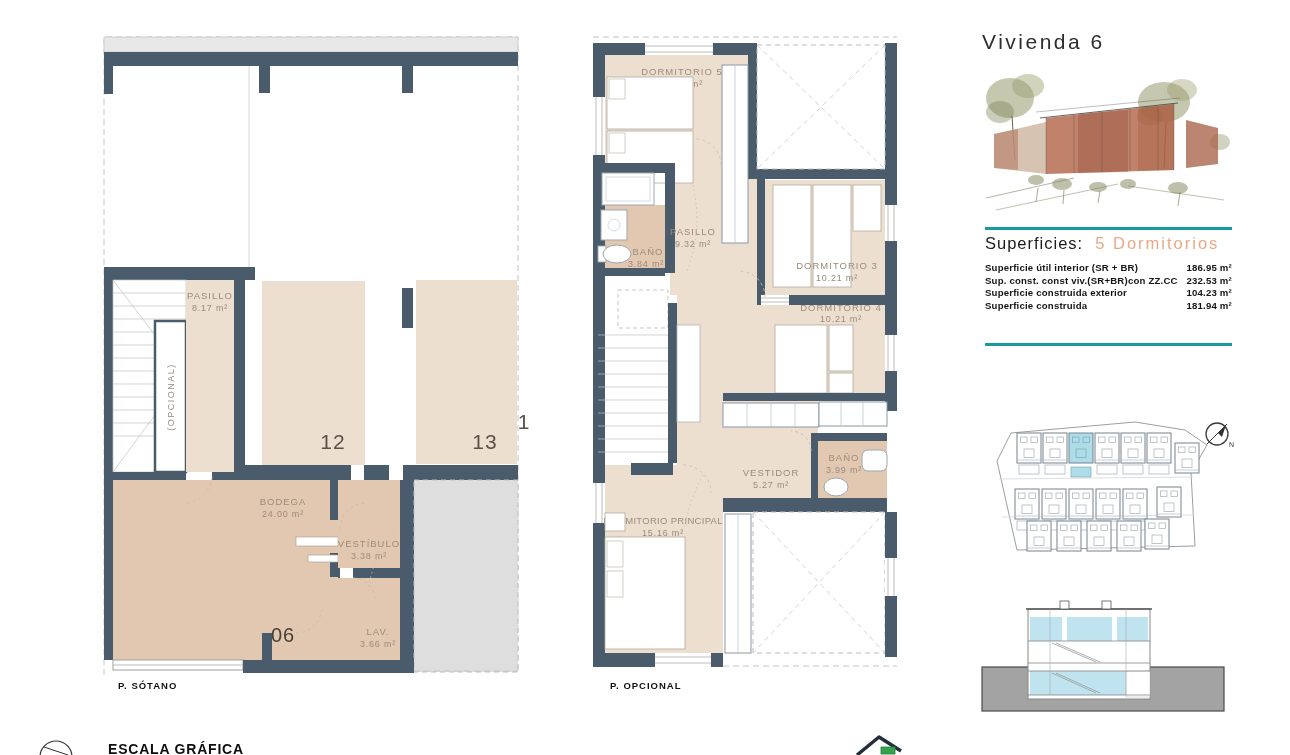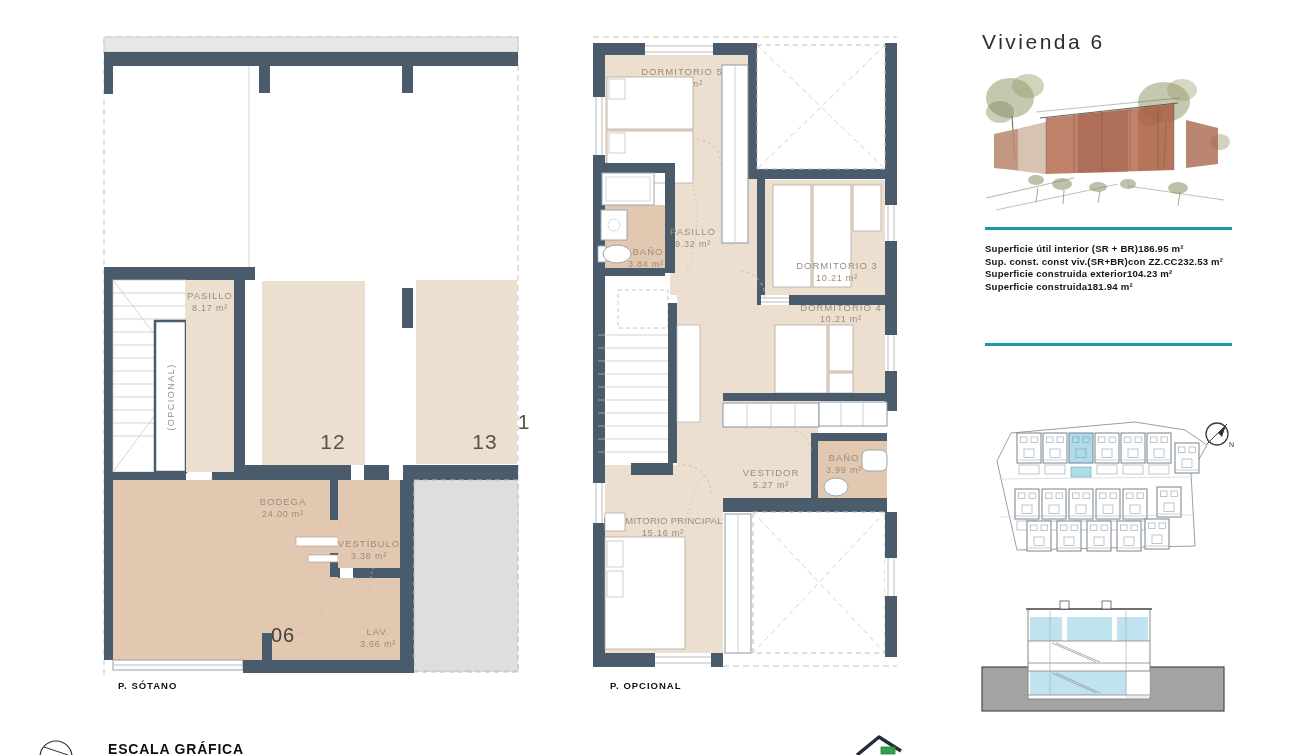--- a/index.html
+++ b/index.html
@@ -14,21 +14,21 @@
   .unitnum{fill:#44403a;font-size:20px;letter-spacing:1px;text-anchor:middle}
   .vert{fill:#9b8b7d;font-size:9px;letter-spacing:1.5px;text-anchor:middle}
   .page-title{position:absolute;left:982px;top:30px;font-size:21px;letter-spacing:2.5px;color:#2d2d2d}
   .caption{position:absolute;font-size:9.5px;font-weight:bold;color:#111;letter-spacing:1px}
   .divider{position:absolute;height:3px;background:#1999A0;width:247px;left:985px}
   .supf{position:absolute;left:985px;top:234px;width:247px}
   .supf-head{display:flex;align-items:baseline}
   .supf-title{font-size:16.5px;color:#1c1c1c;letter-spacing:1px}
   .supf-sub{font-size:16.5px;color:#EBA887;letter-spacing:2px;margin-left:12px}
   .supf-rows{margin-top:9px}
-  .supf-row{display:flex;justify-content:flex-start;font-size:9.6px;font-weight:bold;
+  .supf-row{display:flex;justify-content:space-between;font-size:9.6px;font-weight:bold;
             color:#141414;line-height:1.32;letter-spacing:.2px}
   .supf-row .val{white-space:nowrap;}
   .escala{position:absolute;left:108px;top:741px;font-size:14px;font-weight:bold;letter-spacing:.8px;color:#0d0d0d}
 </style>
 </head>
 <body>
 
 <div class="sheet">
 
   <svg class="abs" style="left:100px;top:35px" width="430" height="648" viewBox="0 0 430 648">
@@ -356,20 +356,24 @@
           <line x1="86" y1="130" x2="85" y2="144"></line>
         <line x1="122" y1="131" x2="120" y2="143"></line>
           <line x1="202" y1="132" x2="200" y2="146"></line>
       </g>
     </g>
   </svg>
 
   <div class="divider" style="top:227px"></div>
 
   <div class="supf">
+    <div class="supf-head">
+      <span class="supf-title">Superficies:</span>
+      <span class="supf-sub">5 Dormitorios</span>
+    </div>
     <div class="supf-rows">
       <div class="supf-row">
         <span>Superficie útil interior (SR + BR)</span>
         <span class="val">186.95 m²</span>
       </div>
       <div class="supf-row">
         <span>Sup. const. const viv.(SR+BR)con ZZ.CC</span>
         <span class="val">232.53 m²</span>
       </div>
       <div class="supf-row">

